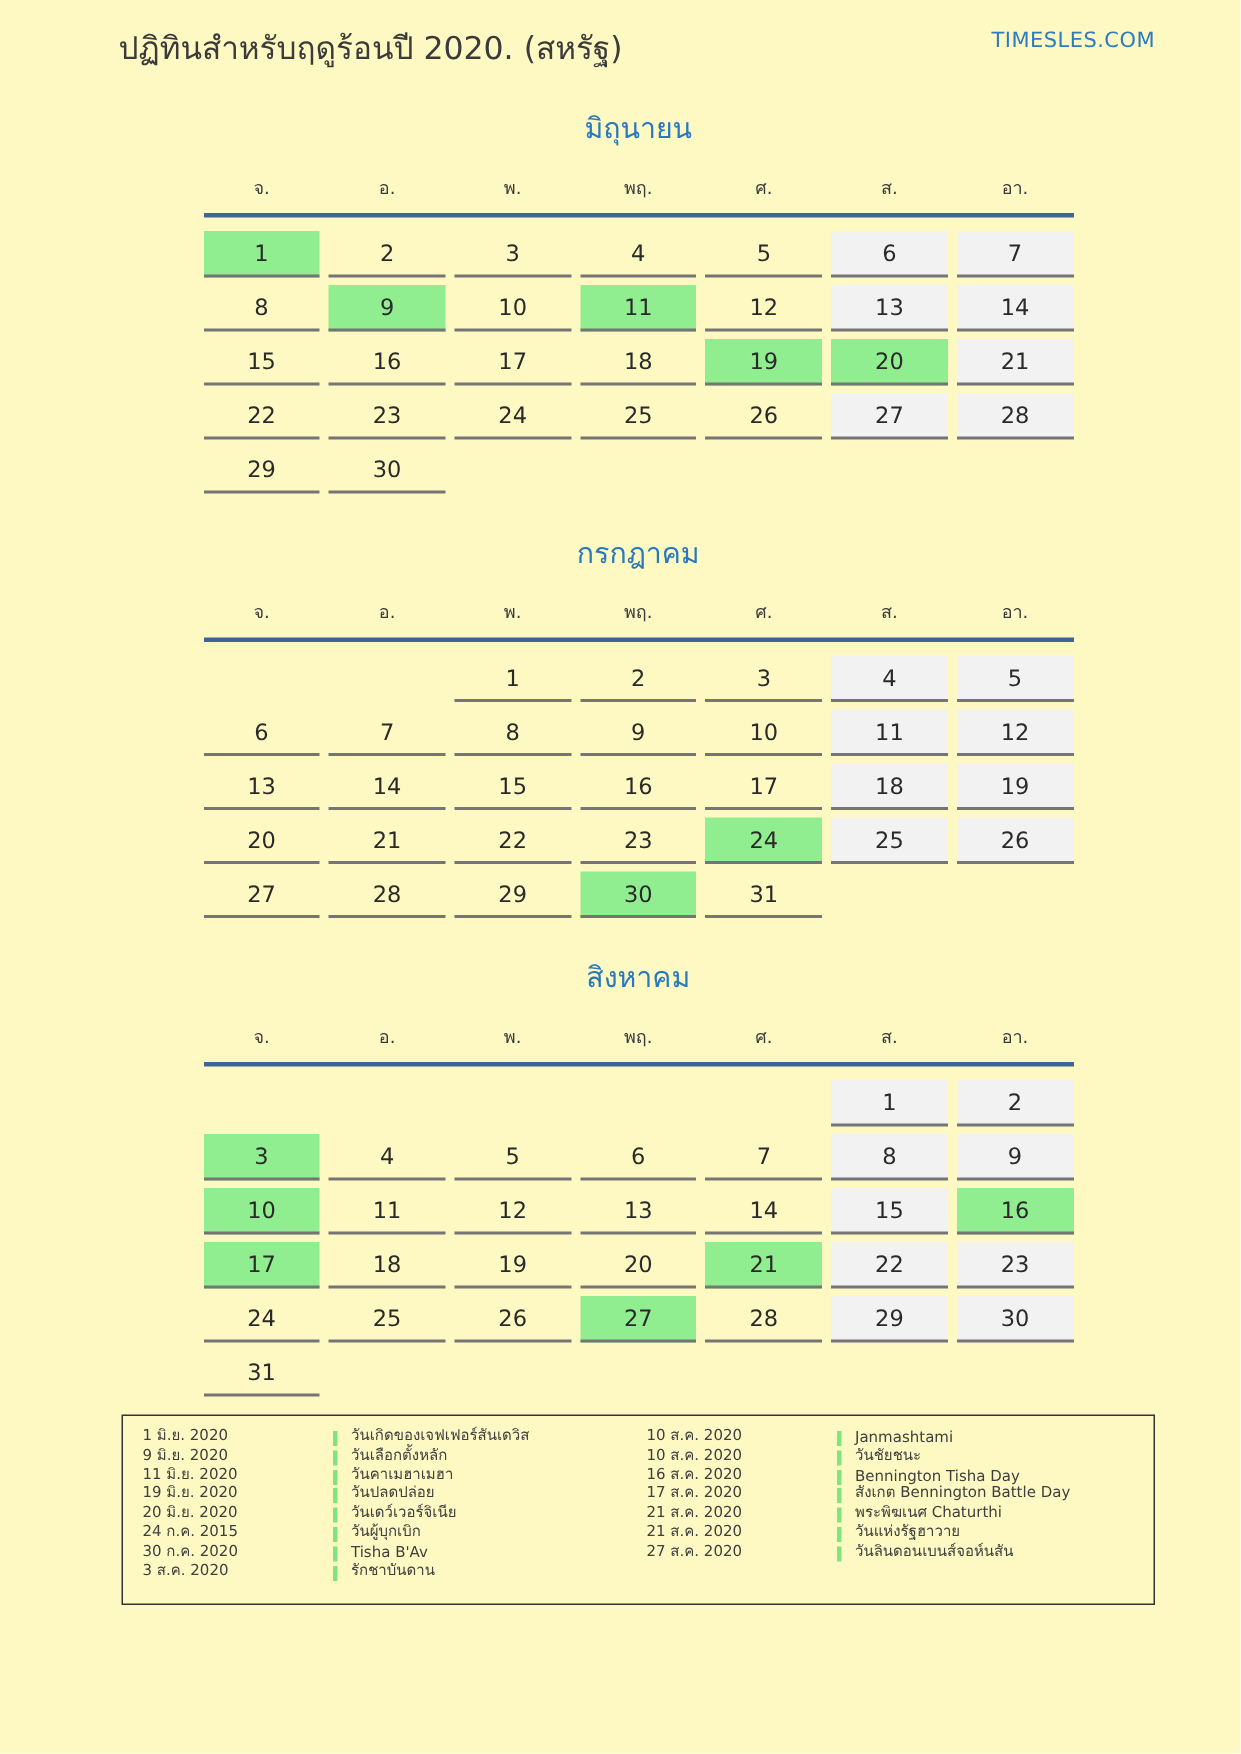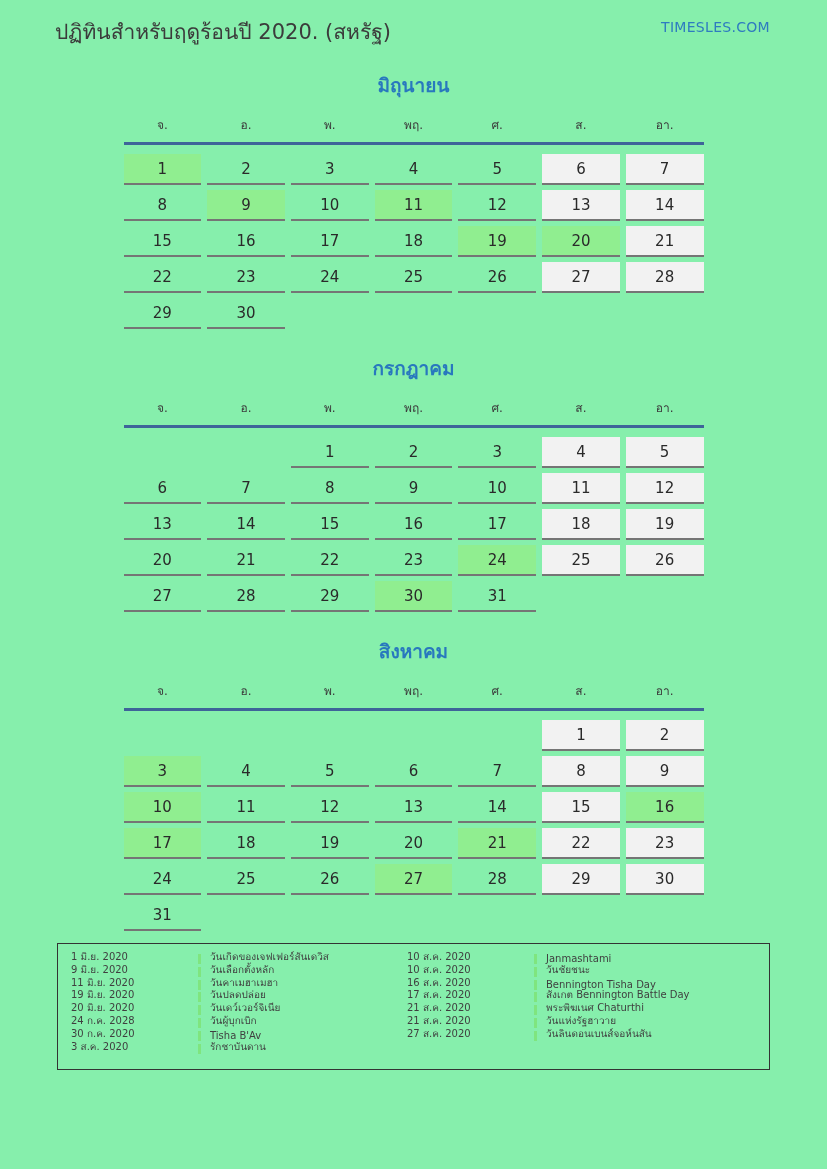--- a/index.html
+++ b/index.html
@@ -1,31 +1,31 @@
 <!DOCTYPE html>
 <html><head>
 <meta charset="utf-8">
 <style>
   * { box-sizing: border-box; }
   html, body { margin: 0; padding: 0; background: #ffffff; }
   .page {
     width: 827px; height: 1169px; margin: 0 auto; position: relative;
     font-family: "DejaVu Sans", "Liberation Sans", sans-serif;
-    background: #86efac; overflow: hidden;
+    background: #fef9c3; overflow: hidden; padding-left: 24px;
   }
   .page-header {
     display: flex; justify-content: space-between; align-items: flex-start;
     padding: 19px 57px 0 55px;
   }
   .page-title { font-size: 21px; font-weight: 400; color: #3b3b3b; margin: 0; line-height: 1.3; }
   .site-link { font-size: 14px; color: #2e7bc0; text-decoration: none; margin-top: 0; letter-spacing: 0.3px; }
 
   .months { width: 580px; margin: 0 auto; }
   .month { margin-top: 20px; }
-  .month-title { text-align: center; color: #2878be; font-size: 19px; font-weight: 700; margin: 24px 0 15px; }
+  .month-title { text-align: center; color: #2878be; font-size: 19px; font-weight: 400; margin: 24px 0 15px; }
   .weekday-row {
     display: grid; grid-template-columns: repeat(7, 1fr); gap: 0 6px;
     padding-bottom: 8px; border-bottom: 3px solid #3e6499;
   }
   .weekday { text-align: center; font-size: 12px; color: #3b3b3b; }
   .day-grid { display: grid; grid-template-columns: repeat(7, 1fr); gap: 5px 6px; margin-top: 9px; }
   .cell {
     height: 31px; display: flex; align-items: center; justify-content: center;
     font-size: 15px; color: #2a2a2a; border-bottom: 2px solid #757575;
   }
@@ -219,21 +219,21 @@
           <span class="legend-date">19 มิ.ย. 2020</span>
           <span class="legend-marker"></span>
           <span class="legend-label">วันปลดปล่อย</span>
         </div>
         <div class="legend-row">
           <span class="legend-date">20 มิ.ย. 2020</span>
           <span class="legend-marker"></span>
           <span class="legend-label">วันเดว์เวอร์จิเนีย</span>
         </div>
         <div class="legend-row">
-          <span class="legend-date">24 ก.ค. 2028</span>
+          <span class="legend-date">24 ก.ค. 2015</span>
           <span class="legend-marker"></span>
           <span class="legend-label">วันผู้บุกเบิก</span>
         </div>
         <div class="legend-row">
           <span class="legend-date">30 ก.ค. 2020</span>
           <span class="legend-marker"></span>
           <span class="legend-label">Tisha B'Av</span>
         </div>
         <div class="legend-row">
           <span class="legend-date">3 ส.ค. 2020</span>

